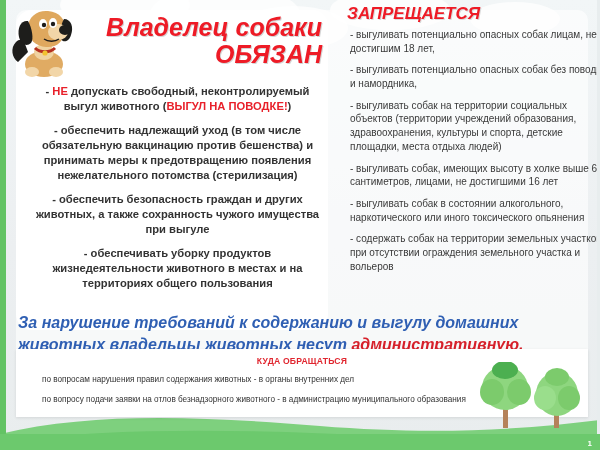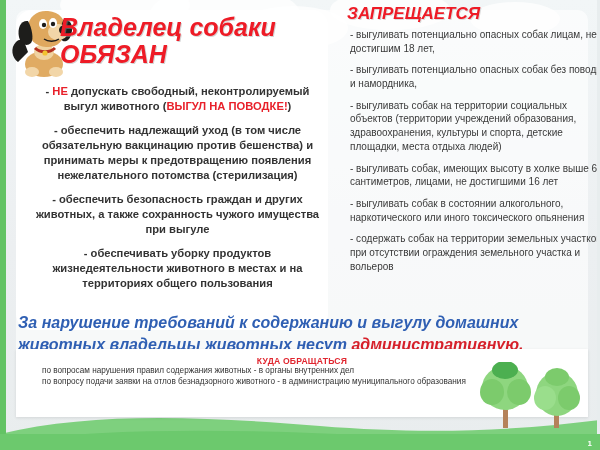--- a/index.html
+++ b/index.html
@@ -57,21 +57,21 @@
 
   .col-right {
     position:absolute; left:330px; top:28px; width:262px; z-index:4;
     color:#3a3a3a; font-size:10px; line-height:1.37;margin-left:20px;
   }
   .col-right p { margin-bottom:8px; }
 
   
   .title-main {
     position:absolute; left:60px; top:14px; width:262px; z-index:5;
-    text-align:left;
+    text-align:right;
     color:#ee1b26;
     font-size:25px; font-weight:bold; font-style:italic;
     line-height:1.08;
     text-shadow:1px 1px 0 rgba(160,160,160,.45);
   }
   .title-right {
     position:absolute; left:347px; top:4px; z-index:5;
     color:#ee1b26; font-size:17px; font-weight:bold; font-style:italic;
     text-shadow:1px 1px 0 rgba(170,170,170,.4);
   }
@@ -91,21 +91,21 @@
   .bottom {
     position:absolute; left:16px; top:349px; width:572px; height:68px;
     background:#ffffff; z-index:5;
     box-shadow:0 1px 3px rgba(0,0,0,.10);
   }
   .bottom-title {
     text-align:center; color:#e0262f; font-size:8.6px; font-weight:bold;
     padding-top:7px; letter-spacing:.2px;
   }
   .bottom-line {
-    color:#333; font-size:8.2px; line-height:1.32; padding:0 26px; 
+    color:#333; font-size:8.2px; line-height:1.32; padding:0 26px; margin-top:9px;
   }
 
   
   .grass-wrap { position:absolute; left:0; bottom:0; width:600px; height:60px; z-index:3; }
   .grass-strip {
     position:absolute; left:0; bottom:0; width:600px; height:16px; background:#6cc96d; z-index:7;
   }
   .trees { position:absolute; right:8px; bottom:14px; width:130px; height:74px; z-index:6; }
   .pagenum {
     position:absolute; right:8px; bottom:2px; z-index:9;

